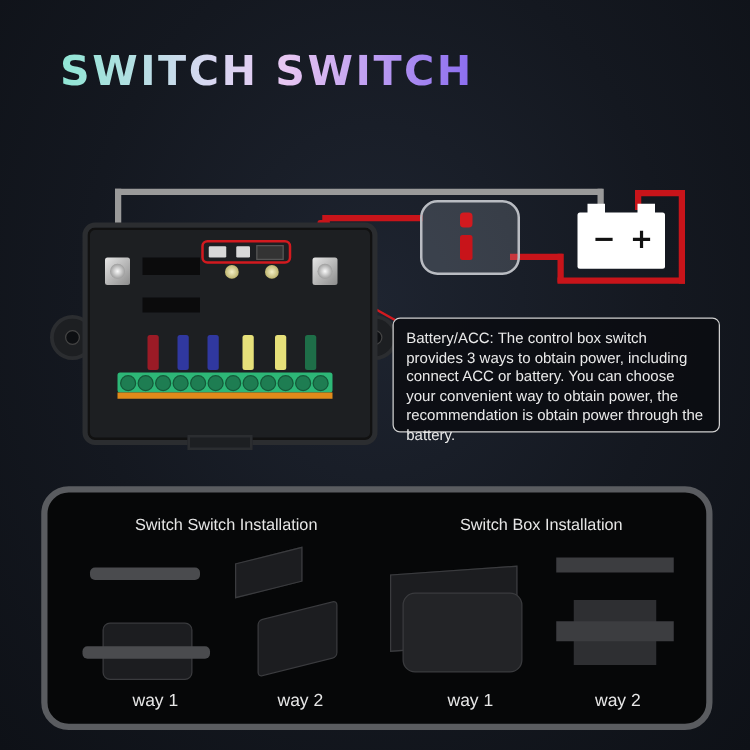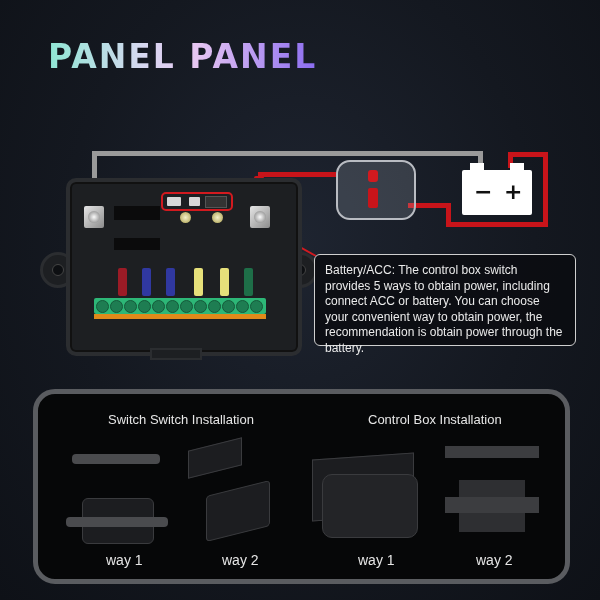--- a/index.html
+++ b/index.html
@@ -61,21 +61,21 @@
   }
   .sec-title { position:absolute; color:#e6e6e6; font-size:13px; }
   .way { position:absolute; color:#e6e6e6; font-size:14px; }
   .part { position:absolute; background:#3a3b3e; }
   .dark { background:#1c1d20; border:1px solid #3a3b3e; }
 </style>
 </head>
 <body>
 
 <div class="title">
-  <div>PANEL PANEL</div>
+  <div>SWITCH SWITCH</div>
 </div>
 
 <div>
   <div class="wire gray" style="left:92px;top:151px;width:5px;height:30px;"></div>
   <div class="wire gray" style="left:92px;top:151px;width:390px;height:5px;"></div>
   <div class="wire gray" style="left:478px;top:151px;width:5px;height:16px;"></div>
 
   <div class="wire red" style="left:258px;top:172px;width:80px;height:5px;"></div>
   <div class="wire red" style="left:258px;top:172px;width:5px;height:14px;"></div>
   <div class="wire red" style="left:254px;top:176px;width:10px;height:20px;border-radius:2px;"></div>
@@ -137,25 +137,25 @@
   <div style="position:absolute;left:30px;top:26px;width:10px;height:20px;background:#c8141a;border-radius:2px;"></div>
 </div>
 
 <div class="battery">
   <div class="post" style="left:8px;"></div>
   <div class="post" style="left:48px;"></div>
   <span class="sym" style="left:12px;">−</span>
   <span class="sym" style="left:42px;">+</span>
 </div>
 
-<div class="callout">Battery/ACC: The control box switch provides 5 ways to obtain power, including connect ACC or battery. You can choose your convenient way to obtain power, the recommendation is obtain power through the battery.</div>
+<div class="callout">Battery/ACC: The control box switch provides 3 ways to obtain power, including connect ACC or battery. You can choose your convenient way to obtain power, the recommendation is obtain power through the battery.</div>
 
 <div class="install"></div>
 <div class="sec-title" style="left:108px;top:412px;">Switch Switch Installation</div>
-<div class="sec-title" style="left:368px;top:412px;">Control Box Installation</div>
+<div class="sec-title" style="left:368px;top:412px;">Switch Box Installation</div>
 
 <div class="part" style="left:72px;top:454px;width:88px;height:10px;border-radius:4px;background:#4a4b4e;"></div>
 <div class="part dark" style="left:82px;top:498px;width:70px;height:44px;border-radius:6px;"></div>
 <div class="part" style="left:66px;top:517px;width:102px;height:10px;border-radius:4px;background:#4a4b4e;"></div>
 <div class="way" style="left:106px;top:552px;">way 1</div>
 
 <div class="part dark" style="left:188px;top:444px;width:52px;height:26px;transform:skewY(-14deg);"></div>
 <div class="part dark" style="left:206px;top:488px;width:62px;height:44px;transform:skewY(-14deg);border-radius:4px;"></div>
 <div class="way" style="left:222px;top:552px;">way 2</div>
 

